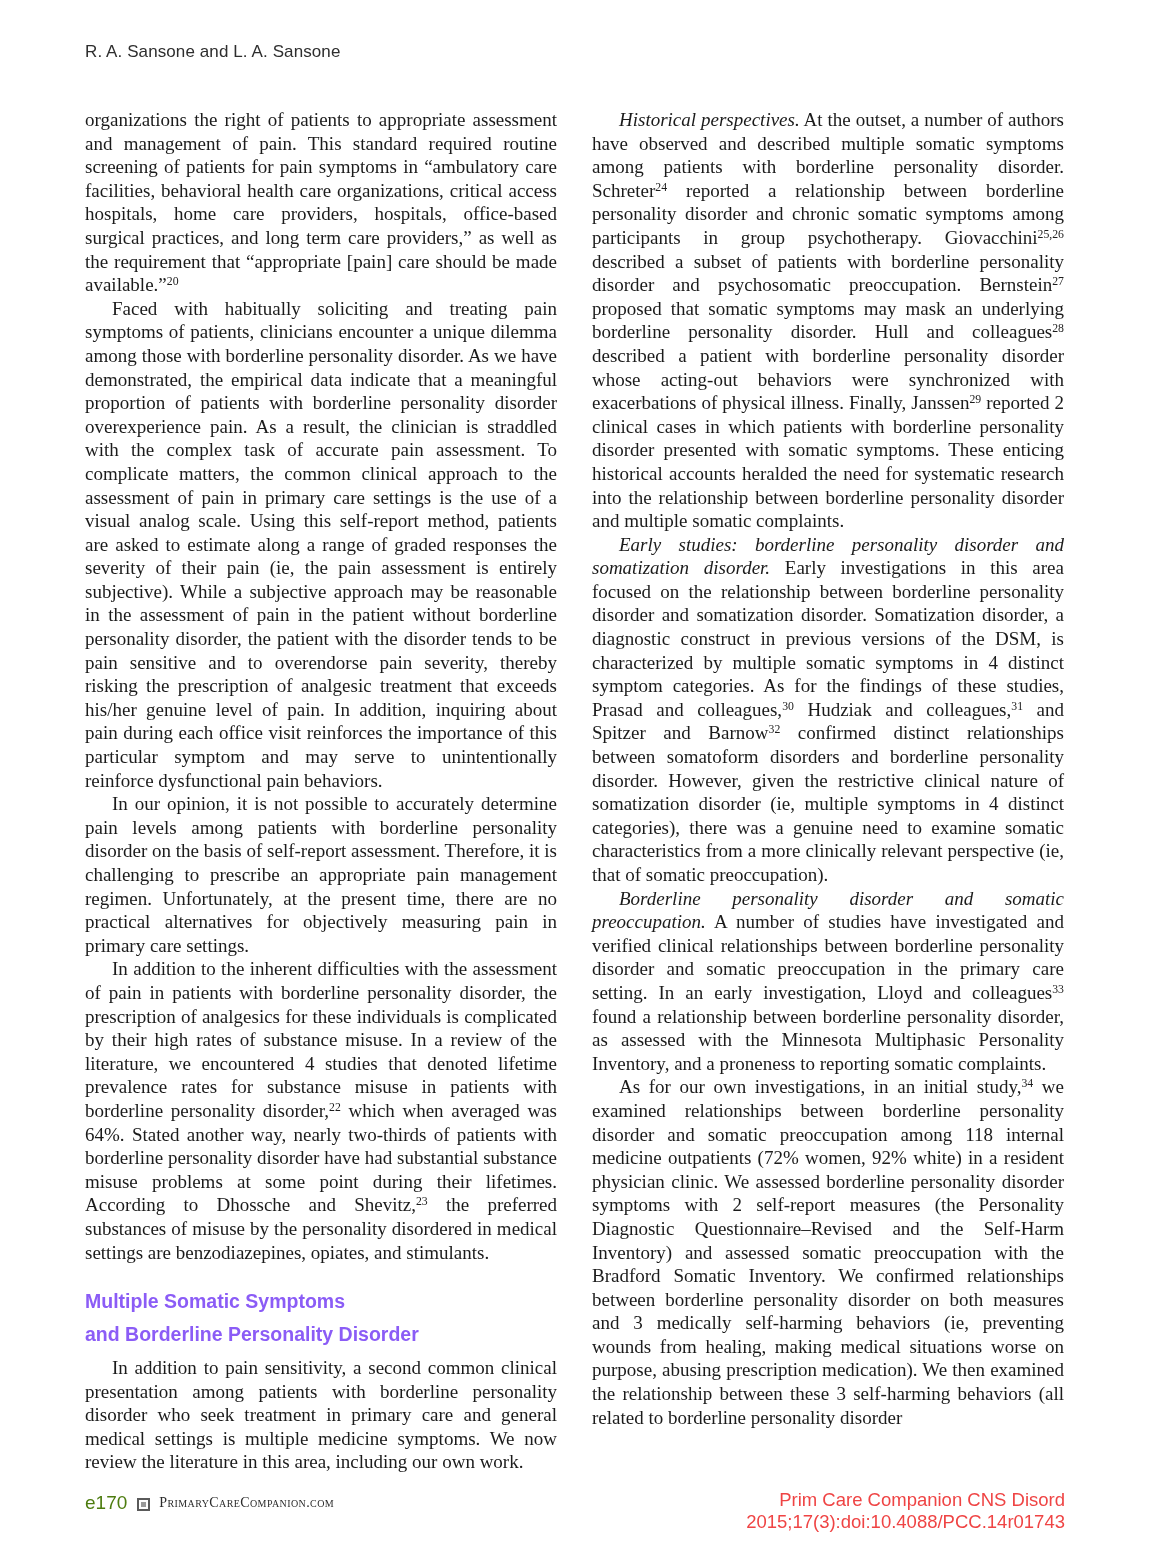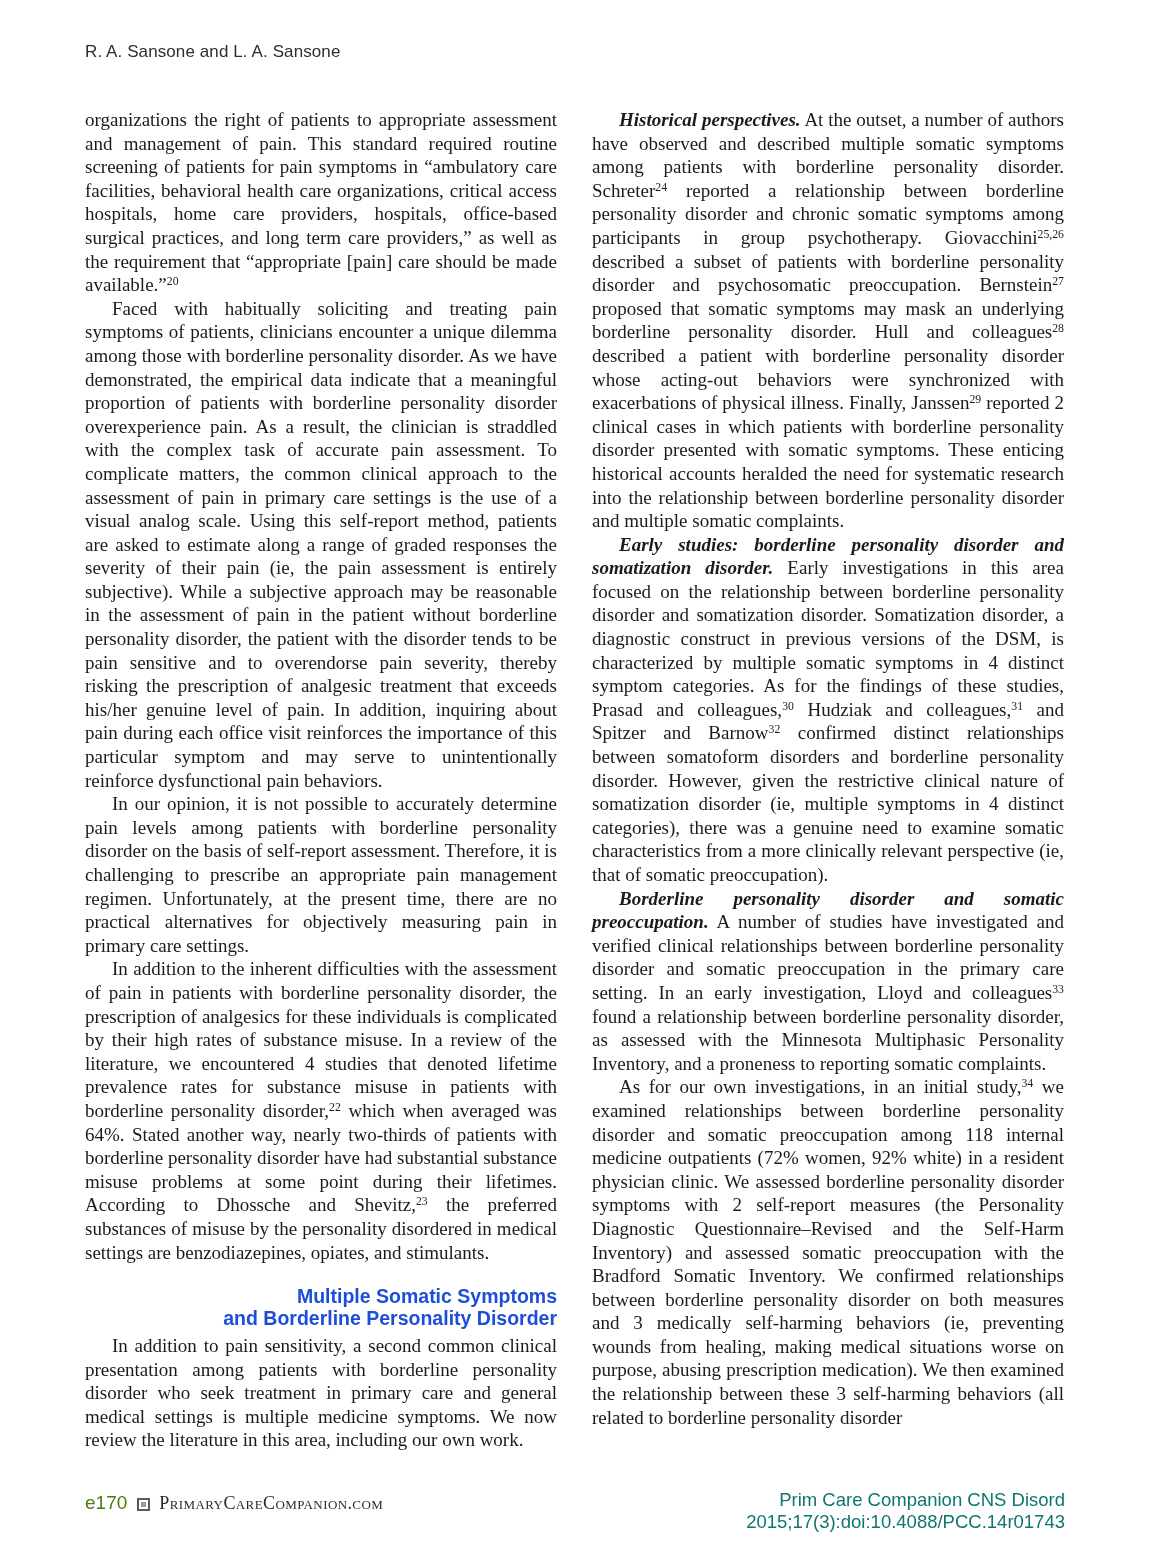--- a/index.html
+++ b/index.html
@@ -26,38 +26,38 @@
     top: 108px;
     width: 472px;
     font-size: 19px;
     line-height: 23.6px;
     text-align: justify;
   }
   .col-left  { left: 85px; }
   .col-right { left: 592px; }
   .para { margin: 0; }
   .para.indent { text-indent: 27px; }
-  .seg-bi { font-weight: bold; font-style: italic; }
+  .seg-bi { font-weight: normal; font-style: italic; }
   .seg-i  { }
   .seg-sup {
     font-size: 62%;
     position: relative;
     top: -0.52em;
     line-height: 0;
     font-family: Liberation Serif, serif;
   }
   .section-heading {
     font-family: "Liberation Sans", sans-serif;
     font-size: 19.5px;
-    line-height: 22px;
+    line-height: 33px;
     font-weight: bold;
-    color: #1d4ed8;
+    color: #8b5cf6;
     margin: 21px 0 5px 0;
     white-space: pre-line;
-    text-align: right;
+    text-align: left;
     text-indent: 0;
   }
   .footer-left {
     position: absolute;
     left: 85px;
     top: 1492px;
     display: flex;
     align-items: center;
   }
   .page-number {
@@ -78,34 +78,34 @@
   .square-icon .inner {
     display: block;
     width: 5px;
     height: 5px;
     margin: 2px;
     background: #9a9a9a;
   }
   .site-name {
     font-family: "Liberation Serif", serif;
     font-variant: small-caps;
-    font-size: 18px;
+    font-size: 14px;
     letter-spacing: 0.4px;
     color: #2b2b2b;
     text-align: right;
   }
   .footer-right {
     position: absolute;
     right: 105px;
     top: 1489px;
     text-align: right;
     font-family: "Liberation Sans", sans-serif;
     font-size: 18.5px;
     line-height: 22px;
-    color: #0f766e;
+    color: #ef4444;
   }
 </style>
 </head>
 <body>
 
 <div class="page">
 
   <div class="running-head">R. A. Sansone and L. A. Sansone</div>
 
   <div class="column col-left">

